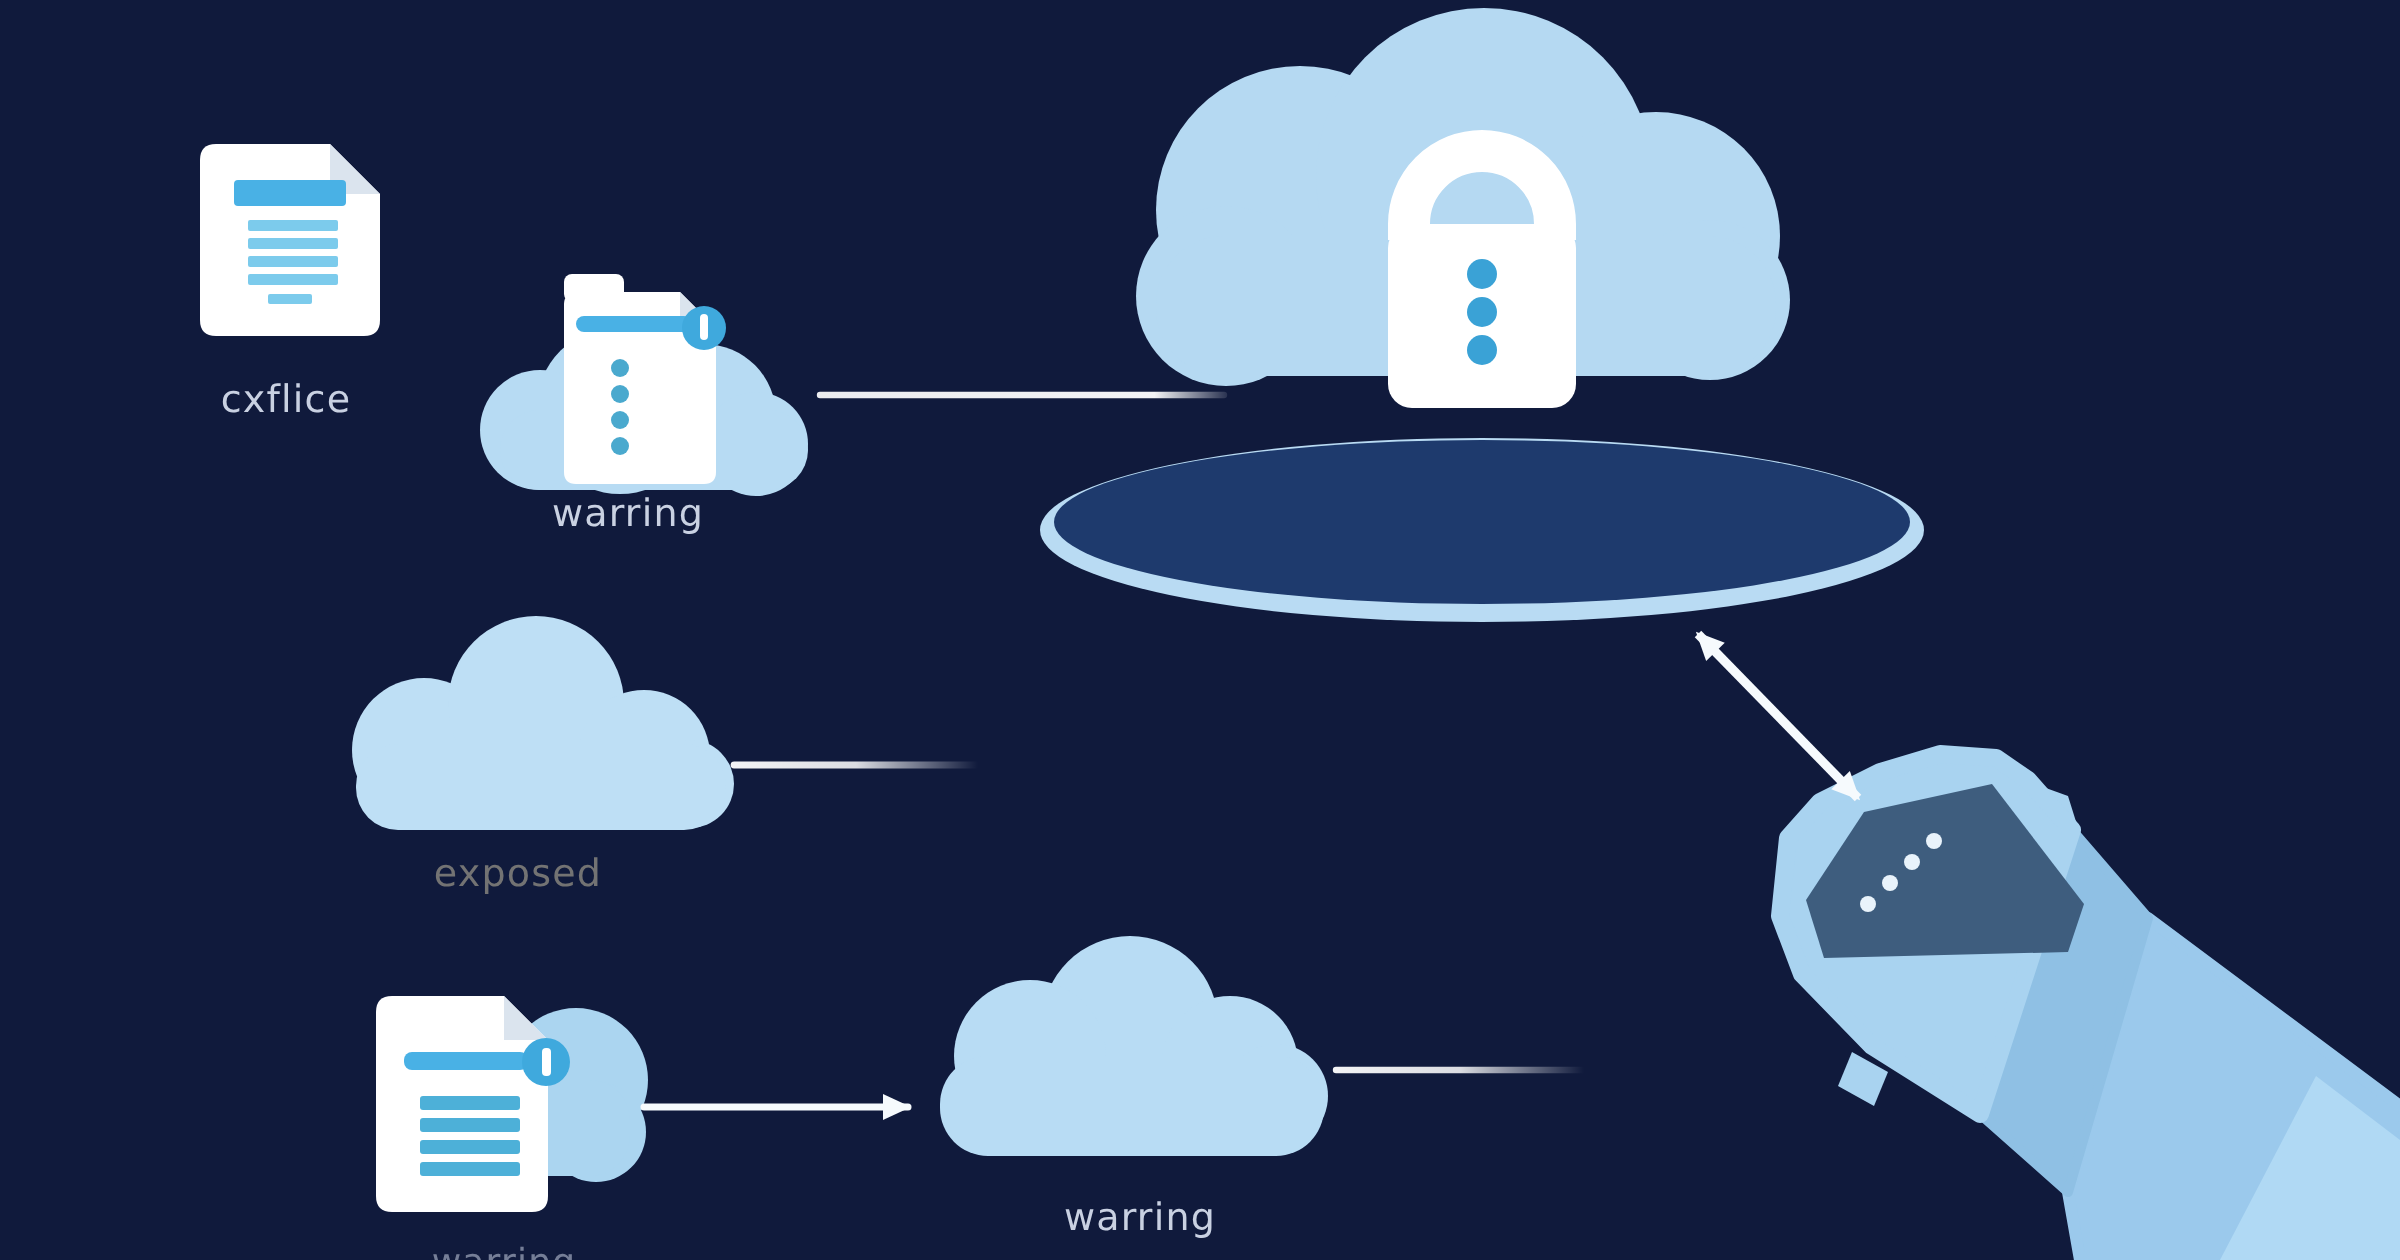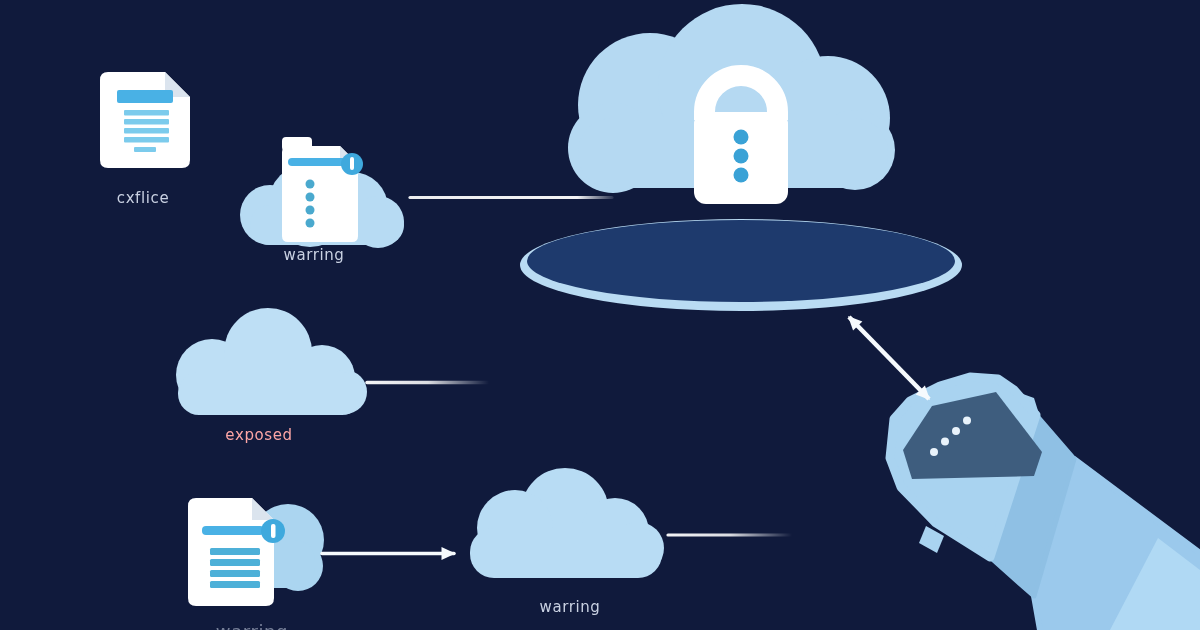--- a/index.html
+++ b/index.html
@@ -1,18 +1,18 @@
 <!DOCTYPE html>
 <html><head>
 <meta charset="utf-8">
 <style>
   html,body{margin:0;padding:0;}
   .canvas{position:relative;width:1200px;height:630px;overflow:hidden;font-family:"DejaVu Sans",sans-serif;}
   .canvas svg{position:absolute;left:0;top:0;}
-  .label{position:absolute;transform:translateX(-50%);font-size:15px;letter-spacing:.6px;color:#c9d1e2;white-space:nowrap;}
+  .label{position:absolute;transform:translateX(-50%);font-size:19px;letter-spacing:.6px;color:#c9d1e2;white-space:nowrap;}
   .label.dim{color:#7c87a6;opacity:.55;font-size:18px;}
 </style>
 </head>
 <body>
 
 <div class="canvas" style="background: rgb(16, 26, 60);">
 <svg width="1200" height="630" viewBox="0 0 1200 630">
   <defs>
     <marker id="ah" markerUnits="userSpaceOnUse" markerWidth="20" markerHeight="18" refX="14" refY="8" orient="auto-start-reverse">
       <path d="M1.5,1.5 L15.5,8 L1.5,14.5 Z" fill="#f6fafd"></path>
@@ -152,16 +152,16 @@
     <circle cx="945" cy="441.5" r="4" fill="#e9f3fb"></circle>
     <circle cx="956" cy="431" r="4" fill="#e9f3fb"></circle>
     <circle cx="967" cy="420.5" r="4" fill="#e9f3fb"></circle>
   </g>
 
   <line x1="849" y1="317" x2="929" y2="399" stroke-width="4.5" marker-start="url(#ah)" marker-end="url(#ah)" stroke="#f6fafd"></line>
 </svg>
 
 <div class="label" style="left: 143px; top: 189px; color: rgb(201, 209, 226);">cxflice</div>
 <div class="label" style="left: 314px; top: 246px; color: rgb(201, 209, 226);">warring</div>
-<div class="label" style="left: 259px; top: 426px; color: #fca5a5;">exposed</div>
+<div class="label" style="left: 259px; top: 426px; color: #737373;">exposed</div>
 <div class="label" style="left: 570px; top: 598px; color: rgb(201, 209, 226);">warring</div>
 <div class="label dim" style="left: 252px; top: 621px; color: rgb(201, 209, 226);">warring</div>
 </div>
 
 </body></html>

